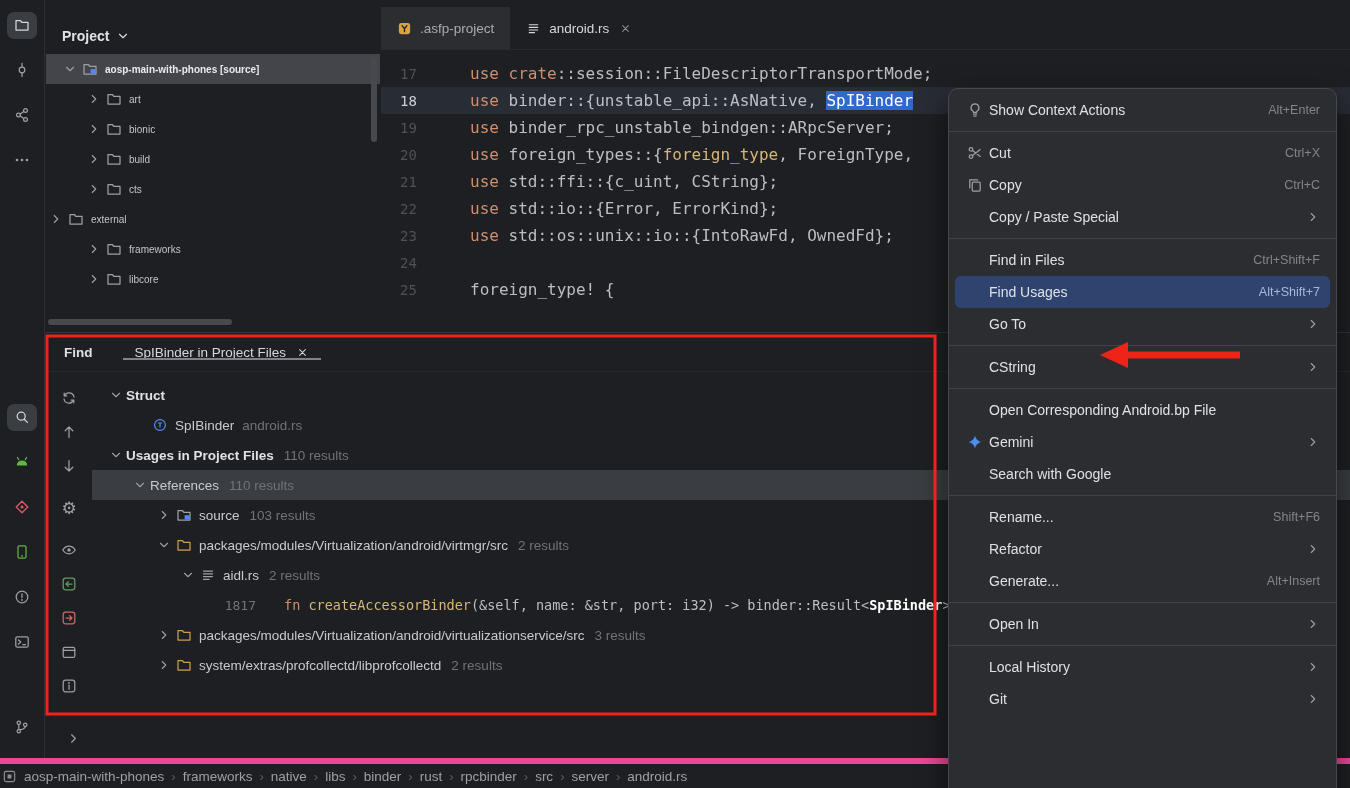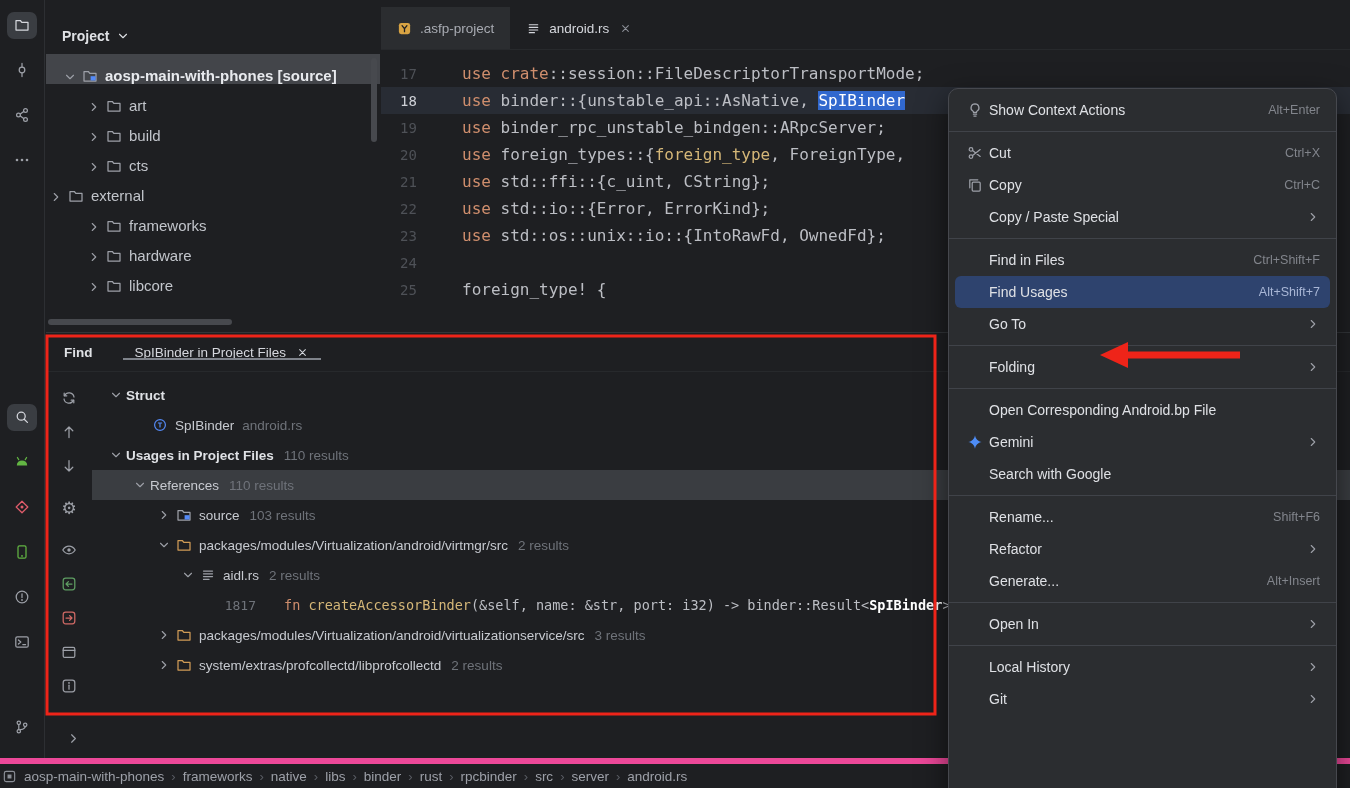--- a/index.html
+++ b/index.html
@@ -20,41 +20,41 @@
   .ab-item { width:30px; height:30px; border-radius:7px; display:flex; align-items:center; justify-content:center;
     color:#9da0a8; margin-bottom:18px; cursor:pointer; }
   .ab-item.active { background:#3a3d42; color:#d5d7dd; }
   .ab-item.gap { margin-top:40px; }
   .ab-spacer { height:212px; flex:none; }
 
   
   #project-panel { position:absolute; left:46px; top:0; width:334px; height:331px; background:#1e1f22; overflow:hidden; }
   .pp-header { height:54px; padding:18px 0 0 16px; display:flex; align-items:center; gap:7px;
     font-size:14px; font-weight:600; color:#dfe1e5; }
-  .tree-row { height:30px; display:flex; align-items:flex-end; font-size:15px; color:#c2c5cb;
+  .tree-row { height:30px; display:flex; align-items:center; font-size:10px; color:#c2c5cb;
     cursor:pointer; white-space:nowrap; }
   .tree-row.selected { background:#43454a; color:#e8eaee; font-weight:600; }
   .slot { width:20px; display:flex; justify-content:center; color:#9da0a8; flex:none; }
   .t-ic { margin:0 7px 0 2px; color:#9da0a8; }
   .vscroll { position:absolute; right:3px; top:58px; width:6px; height:84px; border-radius:3px; background:#47494e; }
   .hscroll { position:absolute; left:2px; top:319px; width:184px; height:6px; border-radius:3px; background:#47494e; }
 
   
   #editor { position:absolute; left:381px; top:0; right:0; height:331px; background:#1e1f22; overflow:hidden; }
   #tabs { height:50px; display:flex; align-items:flex-end; border-bottom:1px solid #27292c; }
   .tab { height:42px; display:flex; align-items:center; gap:8px; padding:0 16px; font-size:13.5px; color:#a8abb2; cursor:pointer; }
   .tab.lighter { background:#2b2d30; }
   .tab.active { color:#d5d7dd; }
   .tab .close { color:#8e9199; margin-left:2px; }
   #code { padding-top:10px; }
   .cl { height:27px; display:flex; align-items:center; font-size:16px; }
   .cl.cur { background:#282c34; }
   .ln { width:61px; padding-left:19px; flex:none; color:#4e5157; font-size:14px; }
   .cl.cur .ln { color:#ced0d6; }
-  .ct { margin-left:20px; white-space:pre; }
+  .ct { margin-left:28px; white-space:pre; }
   .tk-kw { color:#cf8e6d; } .tk-pl { color:#bcbec4; } .tk-mac { color:#d5b778; }
   .tk-fn { color:#d5b778; } .tk-sel { background:#3168ce; color:#fff; }
   .tk-match { color:#ffffff; font-weight:700; }
 
   
   #find-panel { position:absolute; left:46px; top:332px; right:0; height:426px; background:#1e1f22;
     border-top:1px solid #323539; }
   .fp-header { height:39px; display:flex; align-items:center; border-bottom:1px solid #27292c; }
   .fp-title { align-self:center; padding:0 16px 0 18px; font-weight:700; font-size:13.5px; color:#dfe1e5; }
   .fp-tab { position:relative; display:flex; align-items:center; gap:10px; padding:0 12px; margin-left:14px;
@@ -245,35 +245,50 @@
             <svg class="ic" width="14" height="14" viewBox="0 0 16 16">
               <path d="M6 4l4 4-4 4" class="s"></path>
             </svg>
           </span>
         </span>
         <span class="icw t-ic">
           <svg class="ic" width="16" height="16" viewBox="0 0 16 16">
             <path d="M2 13V3.5h4.3l1.5 1.9H14V13z" class="s"></path>
           </svg>
         </span>
-        <span class="lbl">build</span>
+        <span class="lbl">bionic</span>
       </div>
       <div class="tree-row" style="padding-left: 38px;">
         <span class="slot">
           <span class="icw">
             <svg class="ic" width="14" height="14" viewBox="0 0 16 16">
               <path d="M6 4l4 4-4 4" class="s"></path>
             </svg>
           </span>
         </span>
         <span class="icw t-ic">
           <svg class="ic" width="16" height="16" viewBox="0 0 16 16">
             <path d="M2 13V3.5h4.3l1.5 1.9H14V13z" class="s"></path>
           </svg>
         </span>
+        <span class="lbl">build</span>
+      </div>
+      <div class="tree-row" style="padding-left: 38px;">
+        <span class="slot">
+          <span class="icw">
+            <svg class="ic" width="14" height="14" viewBox="0 0 16 16">
+              <path d="M6 4l4 4-4 4" class="s"></path>
+            </svg>
+          </span>
+        </span>
+        <span class="icw t-ic">
+          <svg class="ic" width="16" height="16" viewBox="0 0 16 16">
+            <path d="M2 13V3.5h4.3l1.5 1.9H14V13z" class="s"></path>
+          </svg>
+        </span>
         <span class="lbl">cts</span>
       </div>
       <div class="tree-row" style="">
         <span class="slot">
           <span class="icw">
             <svg class="ic" width="14" height="14" viewBox="0 0 16 16">
               <path d="M6 4l4 4-4 4" class="s"></path>
             </svg>
           </span>
         </span>
@@ -291,35 +306,20 @@
               <path d="M6 4l4 4-4 4" class="s"></path>
             </svg>
           </span>
         </span>
         <span class="icw t-ic">
           <svg class="ic" width="16" height="16" viewBox="0 0 16 16">
             <path d="M2 13V3.5h4.3l1.5 1.9H14V13z" class="s"></path>
           </svg>
         </span>
         <span class="lbl">frameworks</span>
-      </div>
-      <div class="tree-row" style="padding-left: 38px;">
-        <span class="slot">
-          <span class="icw">
-            <svg class="ic" width="14" height="14" viewBox="0 0 16 16">
-              <path d="M6 4l4 4-4 4" class="s"></path>
-            </svg>
-          </span>
-        </span>
-        <span class="icw t-ic">
-          <svg class="ic" width="16" height="16" viewBox="0 0 16 16">
-            <path d="M2 13V3.5h4.3l1.5 1.9H14V13z" class="s"></path>
-          </svg>
-        </span>
-        <span class="lbl">hardware</span>
       </div>
       <div class="tree-row" style="padding-left: 38px;">
         <span class="slot">
           <span class="icw">
             <svg class="ic" width="14" height="14" viewBox="0 0 16 16">
               <path d="M6 4l4 4-4 4" class="s"></path>
             </svg>
           </span>
         </span>
         <span class="icw t-ic">
@@ -712,21 +712,21 @@
       <span class="mlbl">Go To</span>
       <span class="sub">
         <svg class="ic" width="14" height="14" viewBox="0 0 16 16">
           <path d="M6 4l4 4-4 4" class="s"></path>
         </svg>
       </span>
     </div>
     <div class="msep"></div>
     <div class="mi">
       <span class="mic"></span>
-      <span class="mlbl">Folding</span>
+      <span class="mlbl">CString</span>
       <span class="sub">
         <svg class="ic" width="14" height="14" viewBox="0 0 16 16">
           <path d="M6 4l4 4-4 4" class="s"></path>
         </svg>
       </span>
     </div>
     <div class="msep"></div>
     <div class="mi">
       <span class="mic"></span>
       <span class="mlbl">Open Corresponding Android.bp File</span>

